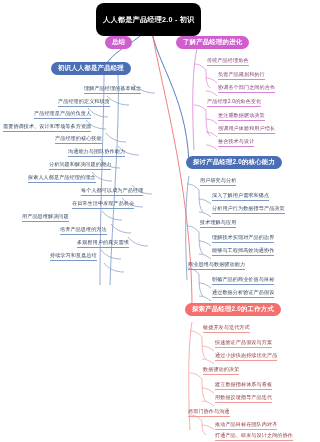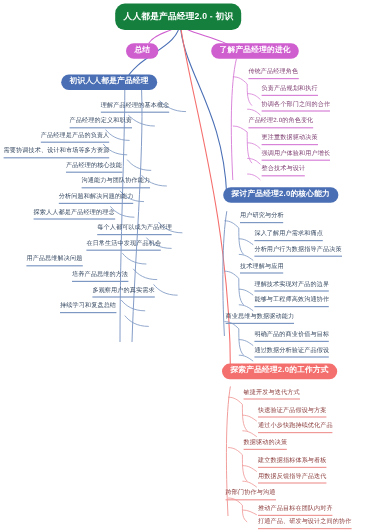--- a/index.html
+++ b/index.html
@@ -18,21 +18,21 @@
   .pill{
     border-radius:9px;
     color:#ffffff;
     font-size:6.6px;
     line-height:1;
     display:flex;align-items:center;justify-content:center;
     padding:0 7px;
     letter-spacing:.2px;
     font-weight:bold;
   }
-  .pill.title{background:#15803d;font-size:7.2px;height:22px;border-radius:8px;}
+  .pill.title{background:#000000;font-size:7.2px;height:33px;border-radius:8px;}
   .pill.purple{background:#cf5ecf;height:13px;border-radius:7px;font-size:6.4px;}
   .pill.blue{background:#4a6fb5;height:13px;border-radius:7px;font-size:6.4px;}
   .pill.red{background:#f4706e;height:13px;border-radius:7px;font-size:6.4px;}
 
   
   .leaf{
     font-size:5.1px;
     line-height:1;
     color:#3b4a63;
     padding-bottom:1.5px;

